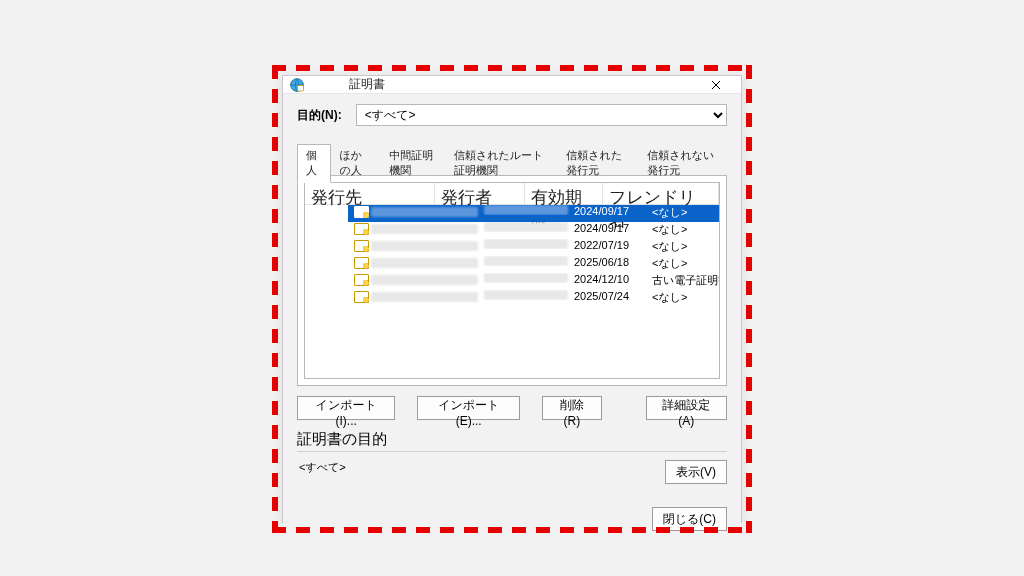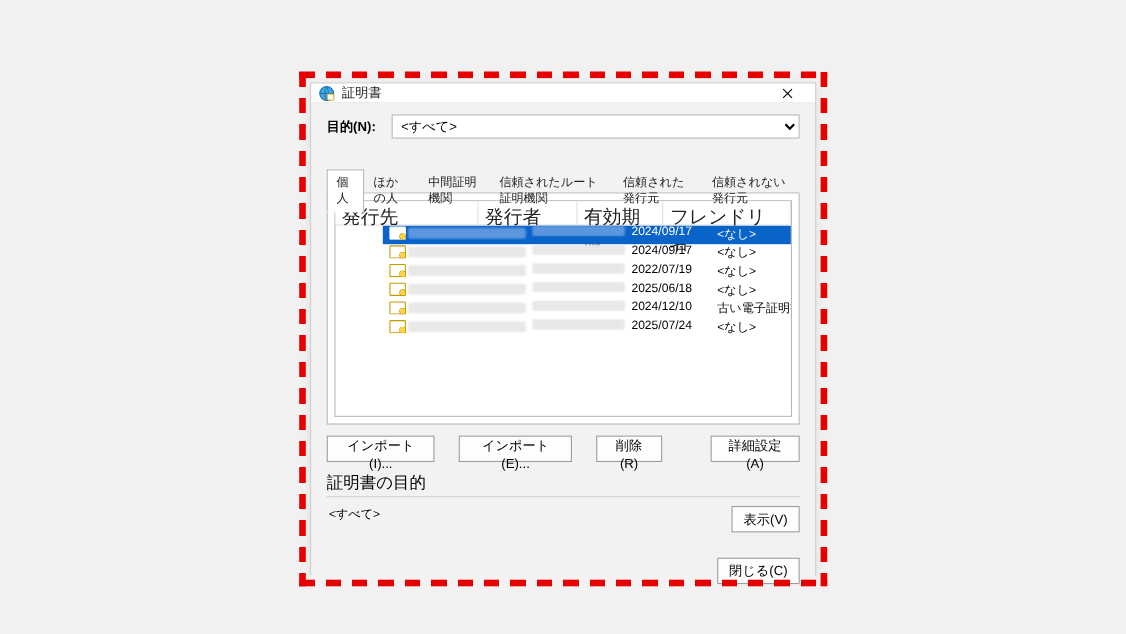--- a/index.html
+++ b/index.html
@@ -47,20 +47,21 @@
     display: flex;
     flex-direction: column;
   }
   .titlebar {
     height: 28px;
     background: #fff;
     display: flex;
     align-items: center;
     padding: 0 6px;
     border-bottom: 1px solid #e6e6e6;
+    gap: 38px;
   }
   .titlebar .icon {
     width: 16px; height:16px;
     margin-right:6px;
     display:flex;align-items:center;justify-content:center;
   }
   .titlebar .title { flex:1; font-size:12px; color:#222; }
   .titlebar .close {
     width:38px; height:100%;
     display:flex;align-items:center;justify-content:center;
@@ -95,21 +96,21 @@
     font-size:11px;
   }
   .tab {
     padding:3px 8px 4px 8px;
     border:1px solid transparent;
     border-bottom:none;
     margin-right:0px;
     cursor:pointer;
     color:#222;
     position:relative;
-    top:18px;
+    top:8px;
   }
   .tab.active {
     background:#fff;
     border-color:#b8b8b8;
     border-bottom:1px solid #fff;
   }
   .list-frame {
     border:1px solid #b8b8b8;
     border-top:none;
     background:#fff;

